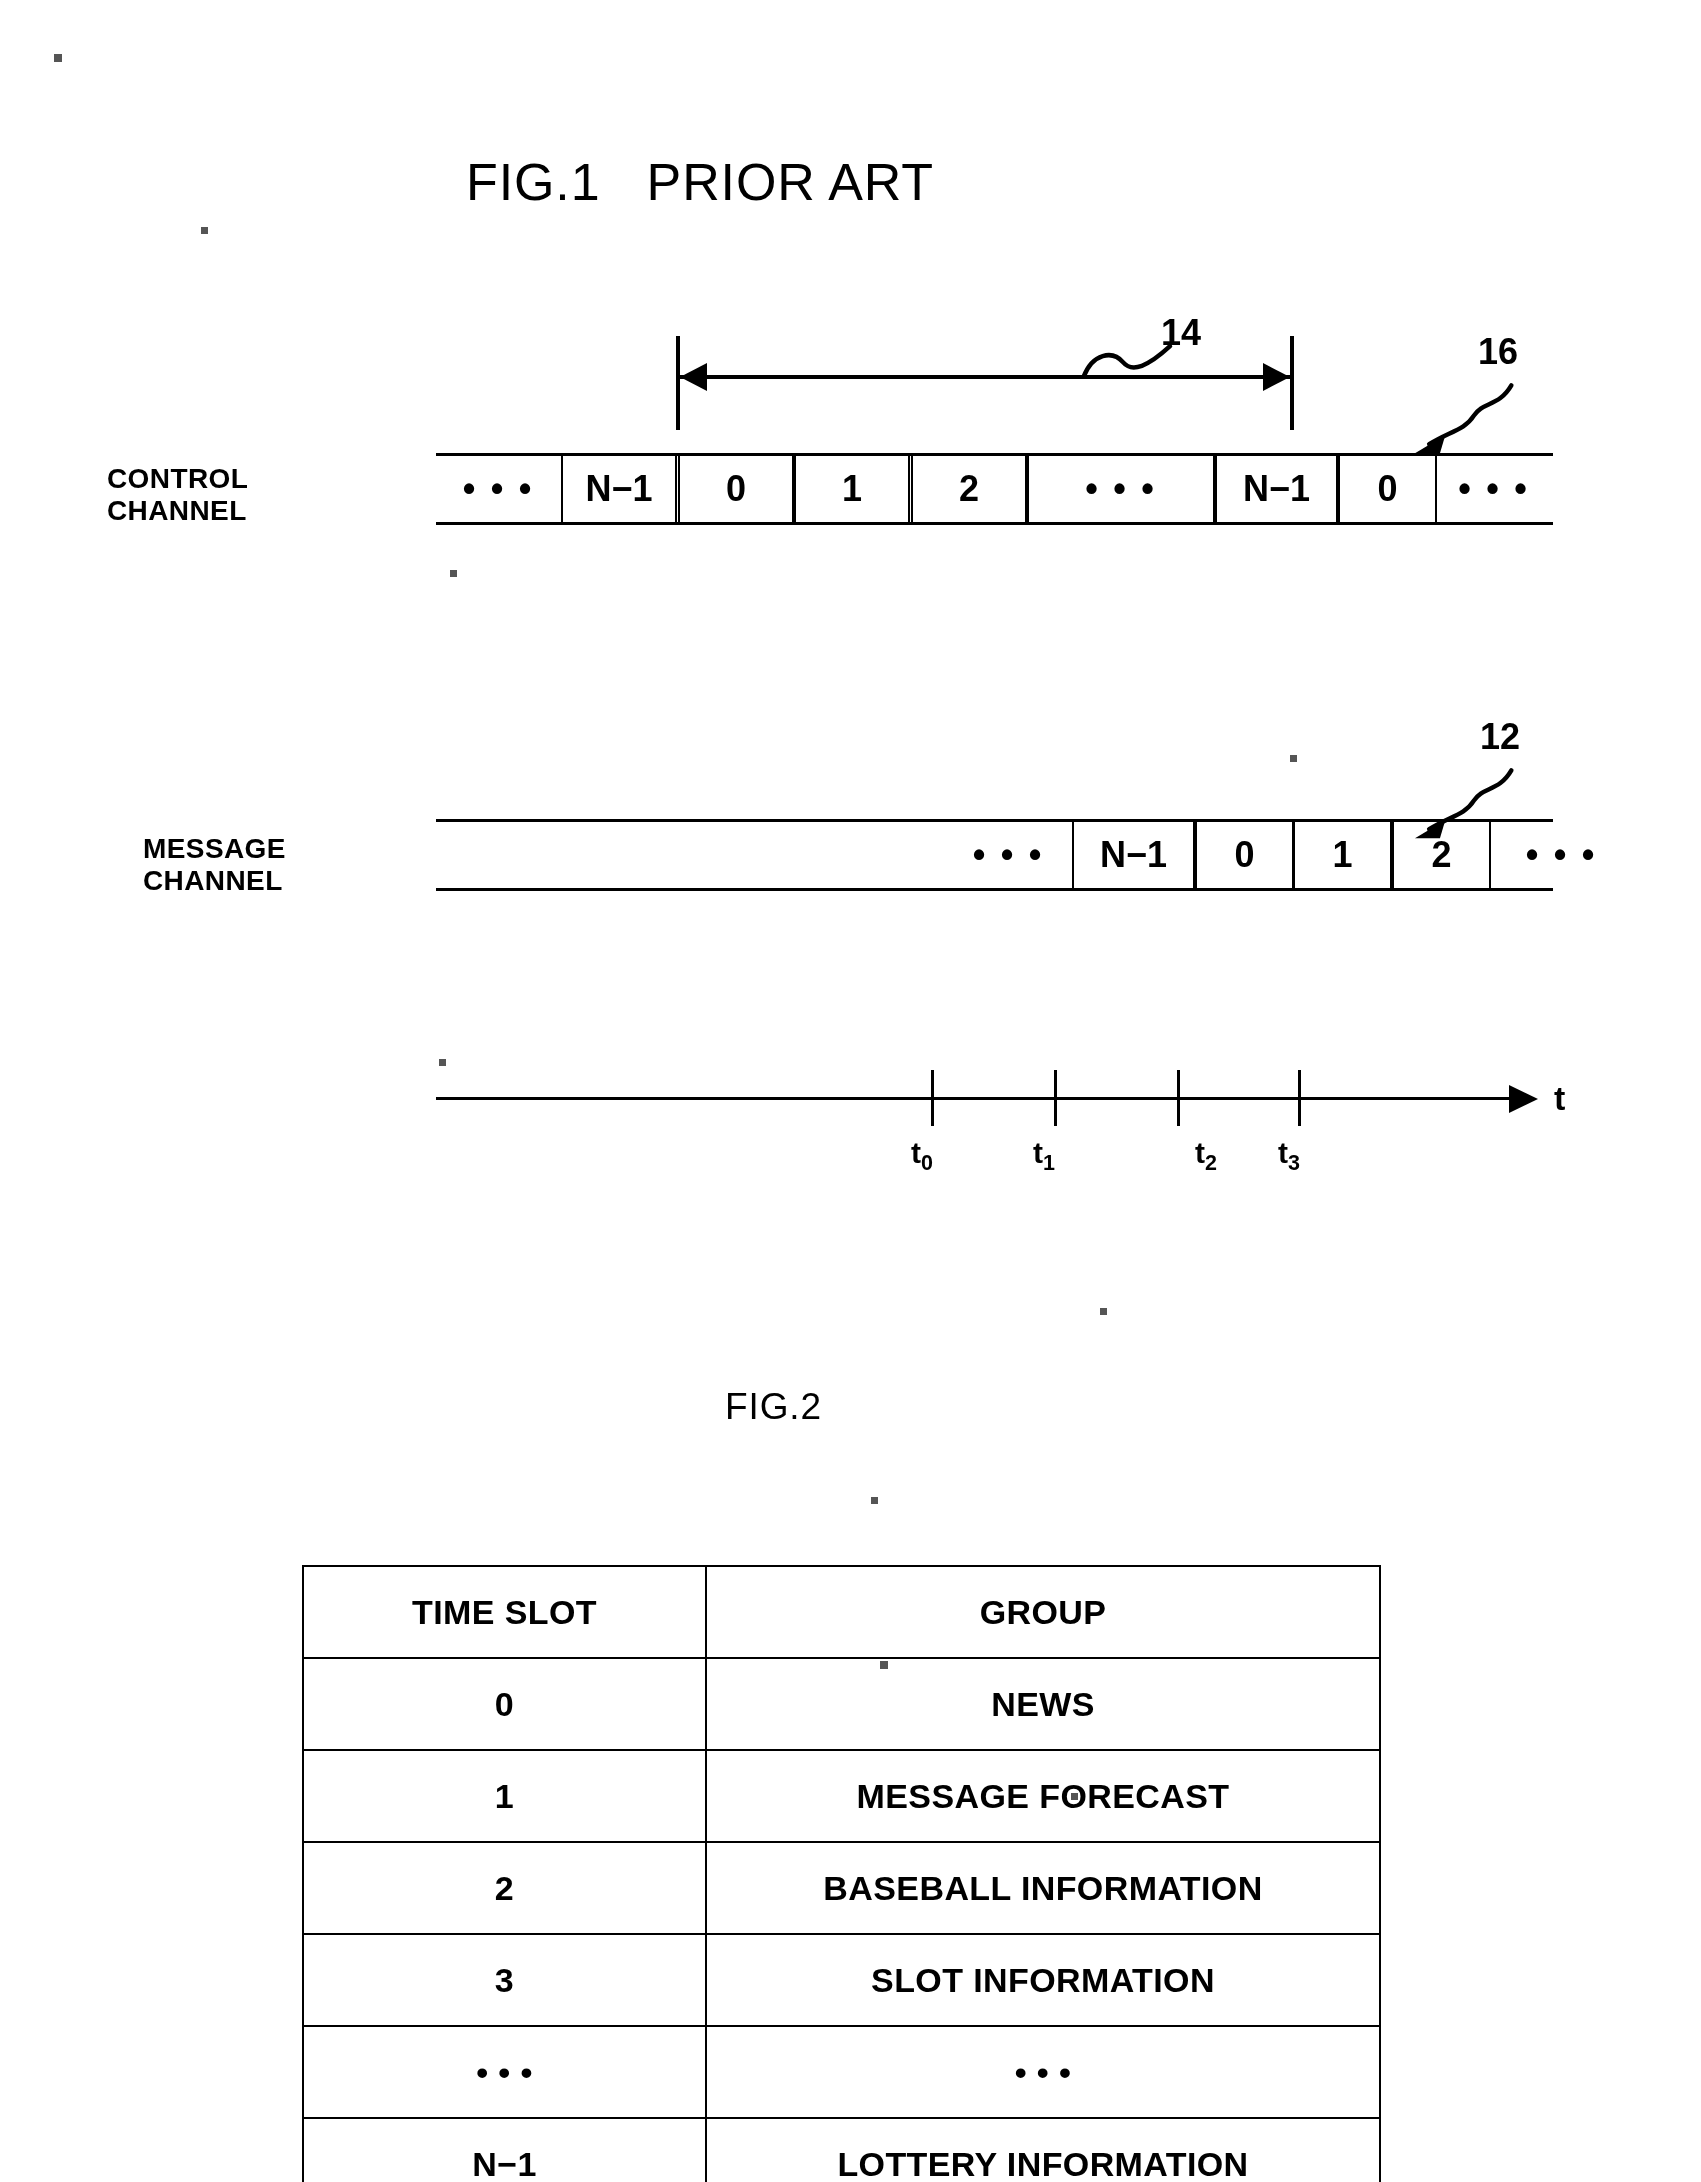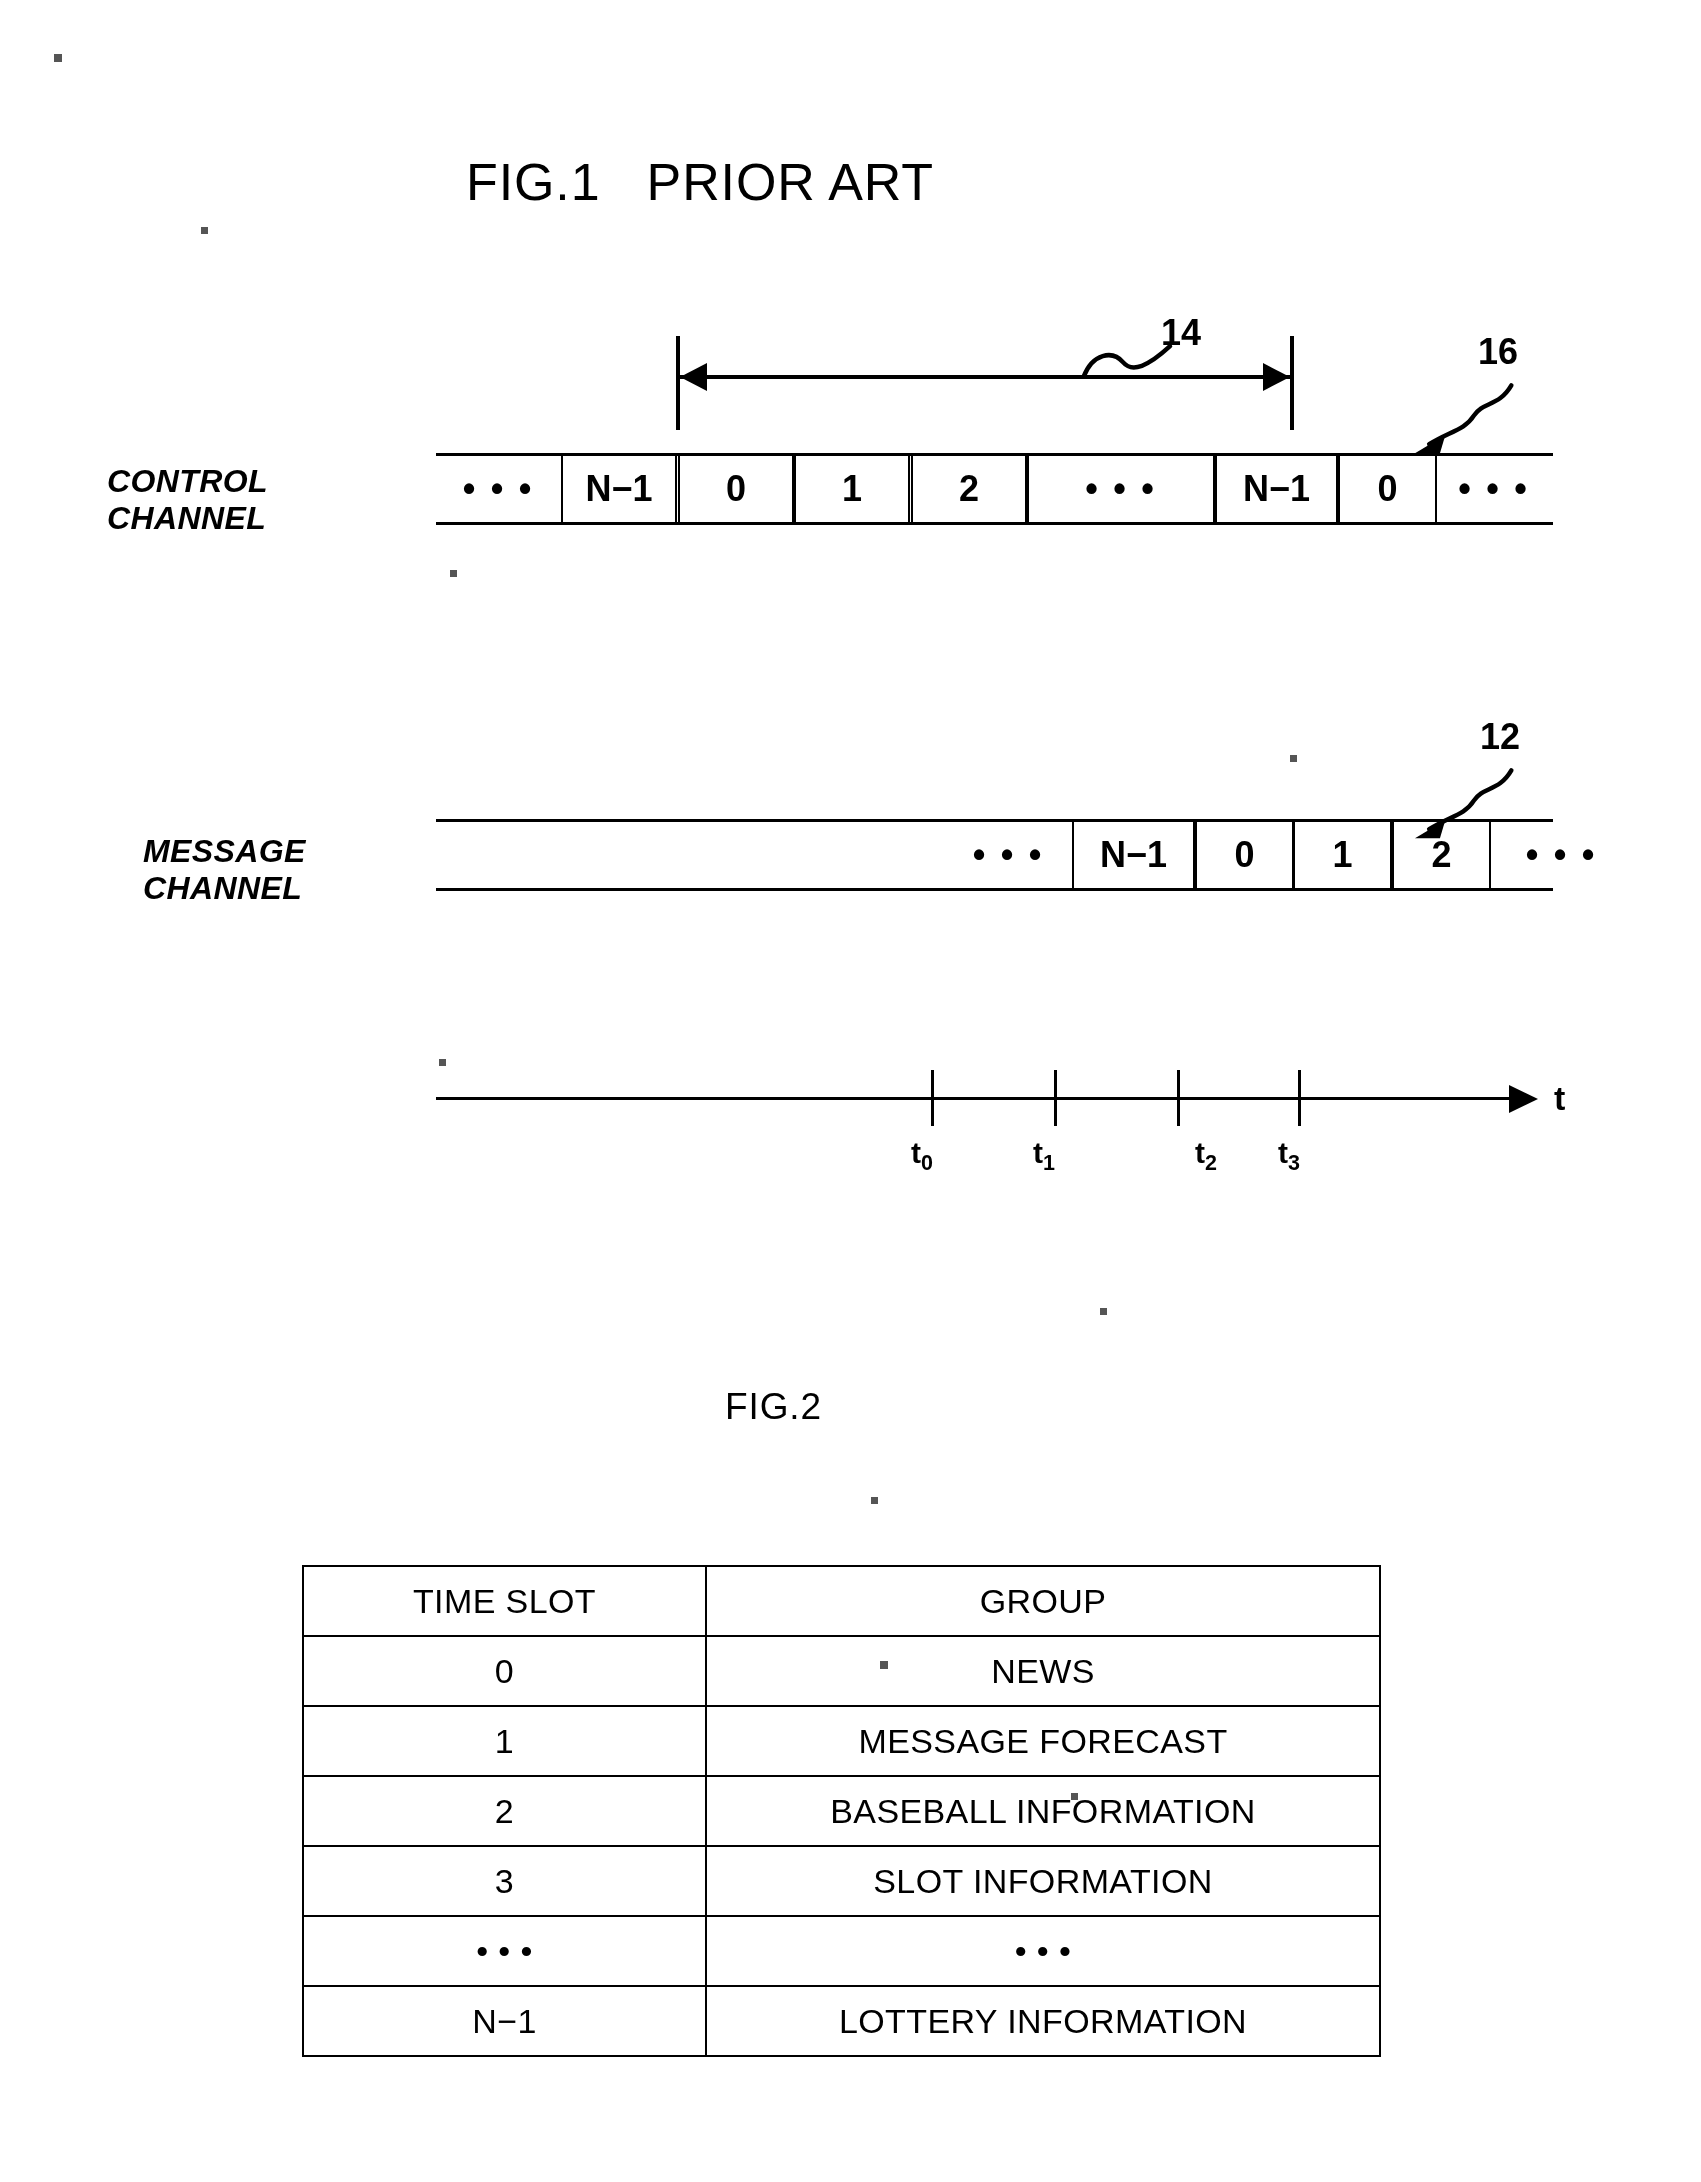--- a/index.html
+++ b/index.html
@@ -38,26 +38,25 @@
     white-space: pre;
   }
   #fig2-title {
     left: 725px; top: 1386px;
     font-size: 37px;
     letter-spacing: 0.9px;
   }
 
   
   .chan-label {
-    font-size: 32px;
+    font-size: 28px;
     font-weight: bold;
     line-height: 1.16;
     letter-spacing: 0.4px;
     white-space: pre;
-    font-style: italic;
   }
   #control-channel-label { left: 107px; top: 463px; }
   #message-channel-label { left: 107px; top: 833px; margin-left: 36px; }
 
   
   #control-strip {
     left: 436px; top: 453px;
     width: 1117px; height: 72px;
   }
   #control-strip .topline,
@@ -157,23 +156,23 @@
     left: 302px; top: 1565px;
     width: 1077px;
     border-collapse: collapse;
     table-layout: fixed;
   }
   #fig2-table td, #fig2-table th {
     border: 2.7px solid #000;
     height: 68px;
     text-align: center;
     font-size: 34px;
-    font-weight: normal;
+    font-weight: bold;
     letter-spacing: 0.4px;
-    padding: 0;
+    padding: 11px;
   }
   #fig2-table col.c1 { width: 403px; }
   #fig2-table col.c2 { width: 674px; }
   .tbl-dots {
     letter-spacing: 3.6px;
     font-size: 32px;
     font-weight: bold;
   }
 
   

